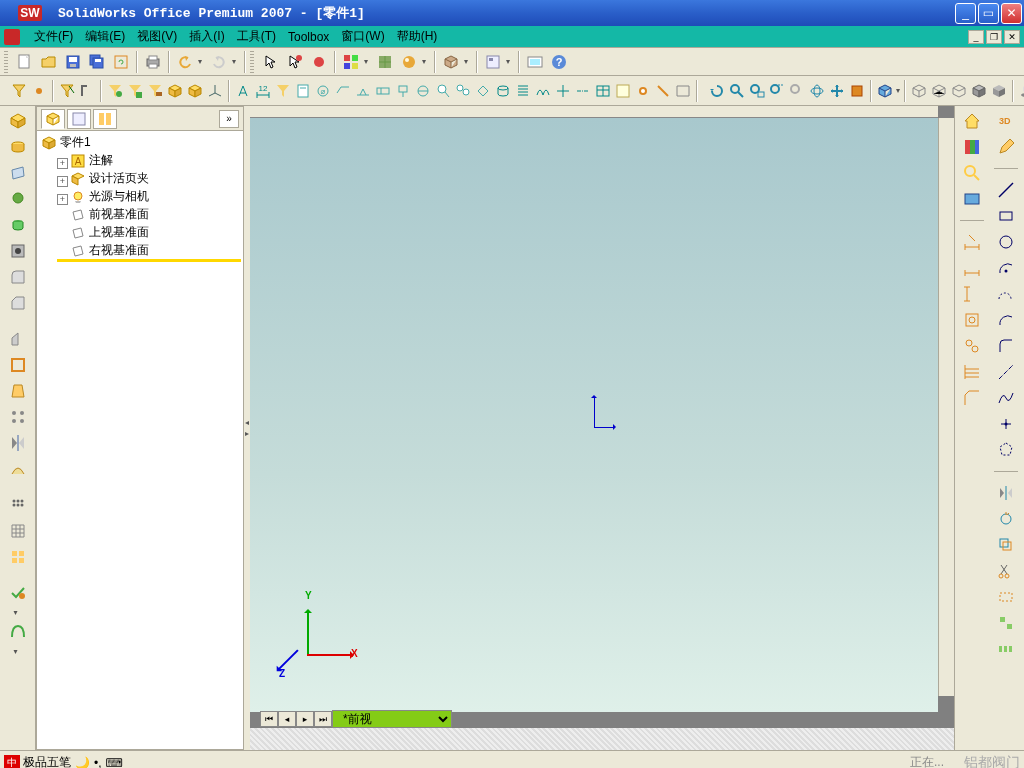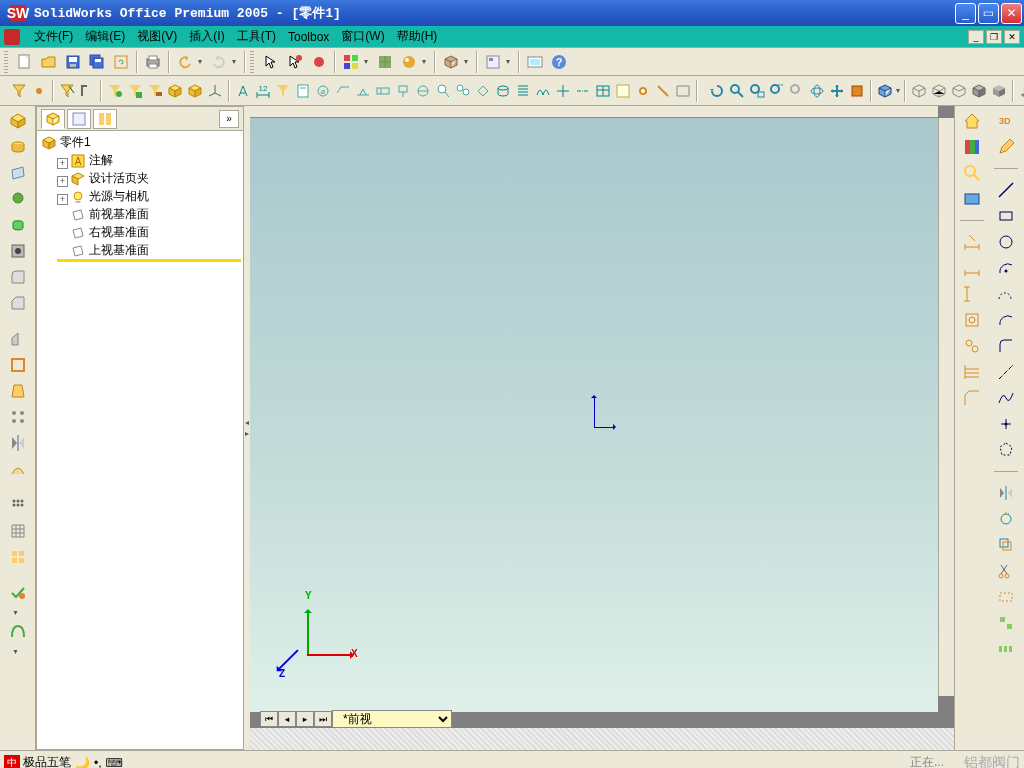--- a/index.html
+++ b/index.html
@@ -1,19 +1,19 @@
 <!DOCTYPE html>
 <html><head>
 <meta charset="utf-8">
 <style>
 * { margin: 0; padding: 0; box-sizing: border-box; font-family: "Microsoft YaHei", Tahoma, Arial, sans-serif; }
 body { width: 1024px; height: 768px; overflow: hidden; background: #ece9d8; font-size: 12px; }
 
 .titlebar { height: 26px; background: linear-gradient(to bottom, #3b77dd 0%, #2a5fc9 50%, #1e4bb8 100%); display: flex; align-items: center; padding: 0 2px; color: #fff; }
-.app-icon { width: 16px; height: 16px; background: #c82828; color: #fff; font-size: 14px; font-weight: bold; display: flex; align-items: center; justify-content: center; margin: 0 8px; border-radius: 2px; }
+.app-icon { width: 24px; height: 16px; background: #c82828; color: #fff; font-size: 12px; font-weight: bold; display: flex; align-items: center; justify-content: center; margin: 0 16px; border-radius: 2px; }
 .titlebar-text { flex: 1; font-weight: bold; font-size: 13px; font-family: "Courier New", monospace; }
 .win-btns { display: flex; gap: 2px; }
 .win-btn { width: 21px; height: 21px; border: 1px solid #fff; border-radius: 3px; display: flex; align-items: center; justify-content: center; font-size: 12px; cursor: default; }
 .win-btn.min { background: linear-gradient(to bottom, #4a8af0, #2a5fc9); }
 .win-btn.max { background: linear-gradient(to bottom, #4a8af0, #2a5fc9); }
 .win-btn.close { background: linear-gradient(to bottom, #f08080, #d03030); }
 
 .menubar { height: 22px; background: #14b8a6; border-bottom: 1px solid #aca899; display: flex; align-items: center; padding-left: 4px; }
 .menubar .m-icon { width: 16px; height: 16px; background: #c82828; margin-right: 8px; border-radius: 2px; }
 .menu-item { padding: 2px 6px; cursor: default; }
@@ -49,21 +49,21 @@
 .tree-node.depth2 { padding-left: 18px; }
 
 .splitter { width: 6px; background: #ece9d8; cursor: col-resize; display: flex; align-items: center; justify-content: center; flex-direction: column; gap: 2px; }
 .splitter .arr { font-size: 8px; color: #555; }
 .outer-vp { flex: 1; position: relative; background: #808080; }
 .vp-inner-top { position: absolute; top: 0; left: 0; right: 16px; height: 12px; background: #ece9d8; border-bottom: 1px solid #888; }
 .vp-canvas { position: absolute; top: 12px; left: 0; right: 16px; bottom: 38px; background: linear-gradient(to bottom, #a8c8cd 0%, #c5dcd9 60%, #dff0e9 100%); }
 .vp-scrollv { position: absolute; top: 12px; right: 0; width: 16px; bottom: 54px; background: #ece9d8; border-left: 1px solid #aca899; }
 .vp-bottom-ctrl { position: absolute; bottom: 22px; left: 10px; display: flex; align-items: center; }
 .vp-tab-nav { width: 18px; height: 16px; border: 1px solid #888; background: #ece9d8; font-size: 9px; display:flex; align-items:center; justify-content:center; }
-.vp-orient-select { width: 120px; height: 18px; border: 1px solid #888; background: #fef9c3; font-size: 12px; padding-left: 6px; }
+.vp-orient-select { width: 120px; height: 18px; border: 1px solid #888; background: #84cc16; font-size: 12px; padding-left: 6px; }
 .triad { position: absolute; left: 25px; bottom: 46px; width: 70px; height: 70px; }
 .triad-y { position: absolute; left: 32px; bottom: 10px; width: 2px; height: 45px; background: #0a0; }
 .triad-y::after { content: ""; position: absolute; top: -6px; left: -3px; border: 4px solid transparent; border-bottom-color: #0a0; }
 .triad-x { position: absolute; left: 32px; bottom: 10px; width: 45px; height: 2px; background: #d00; }
 .triad-x::after { content: ""; position: absolute; right: -6px; top: -3px; border: 4px solid transparent; border-left-color: #d00; }
 .triad-z { position: absolute; left: 12px; bottom: -8px; width: 2px; height: 28px; background: #00d; transform: rotate(45deg); }
 .triad-z::after { content: ""; position: absolute; bottom: -6px; left: -3px; border: 4px solid transparent; border-top-color: #00d; }
 .triad-lbl { position: absolute; font-size: 10px; font-weight: bold; }
 
 .origin-mark { position: absolute; left: 50%; top: 52%; }
@@ -77,21 +77,21 @@
 .status-mid { flex: 1; }
 .status-right { color: #888; }
 
 svg { display: block; }
 </style>
 </head>
 <body>
 
 <div class="titlebar">
   <div class="app-icon">SW</div>
-  <div class="titlebar-text">SolidWorks Office Premium 2005 - [零件1]</div>
+  <div class="titlebar-text">SolidWorks Office Premium 2007 - [零件1]</div>
   <div class="win-btns">
     <div class="win-btn min">_</div>
     <div class="win-btn max">▭</div>
     <div class="win-btn close">✕</div>
   </div>
 </div>
 
 <div class="menubar">
   <div class="m-icon"></div>
   <div class="menu-item">文件(F)</div>
@@ -719,30 +719,30 @@
           </span>
         <span>前视基准面</span>
       </div>
       <div class="tree-node depth2">
         <span class="expander none"></span>
         <span class="tree-ico">
             <svg width="14" height="14">
               <path d="M2 4 L10 2 L12 10 L4 12 Z" fill="none" stroke="#888"></path>
             </svg>
           </span>
-        <span>右视基准面</span>
+        <span>上视基准面</span>
       </div>
       <div class="tree-node depth2">
         <span class="expander none"></span>
         <span class="tree-ico">
             <svg width="14" height="14">
               <path d="M2 4 L10 2 L12 10 L4 12 Z" fill="none" stroke="#888"></path>
             </svg>
           </span>
-        <span>上视基准面</span>
+        <span>右视基准面</span>
       </div>
       <div class="tree-hl"></div>
     </div>
   </div>
 
   <div class="splitter">
     <span class="arr">◂</span>
       <span class="arr">▸</span>
   </div>
 

